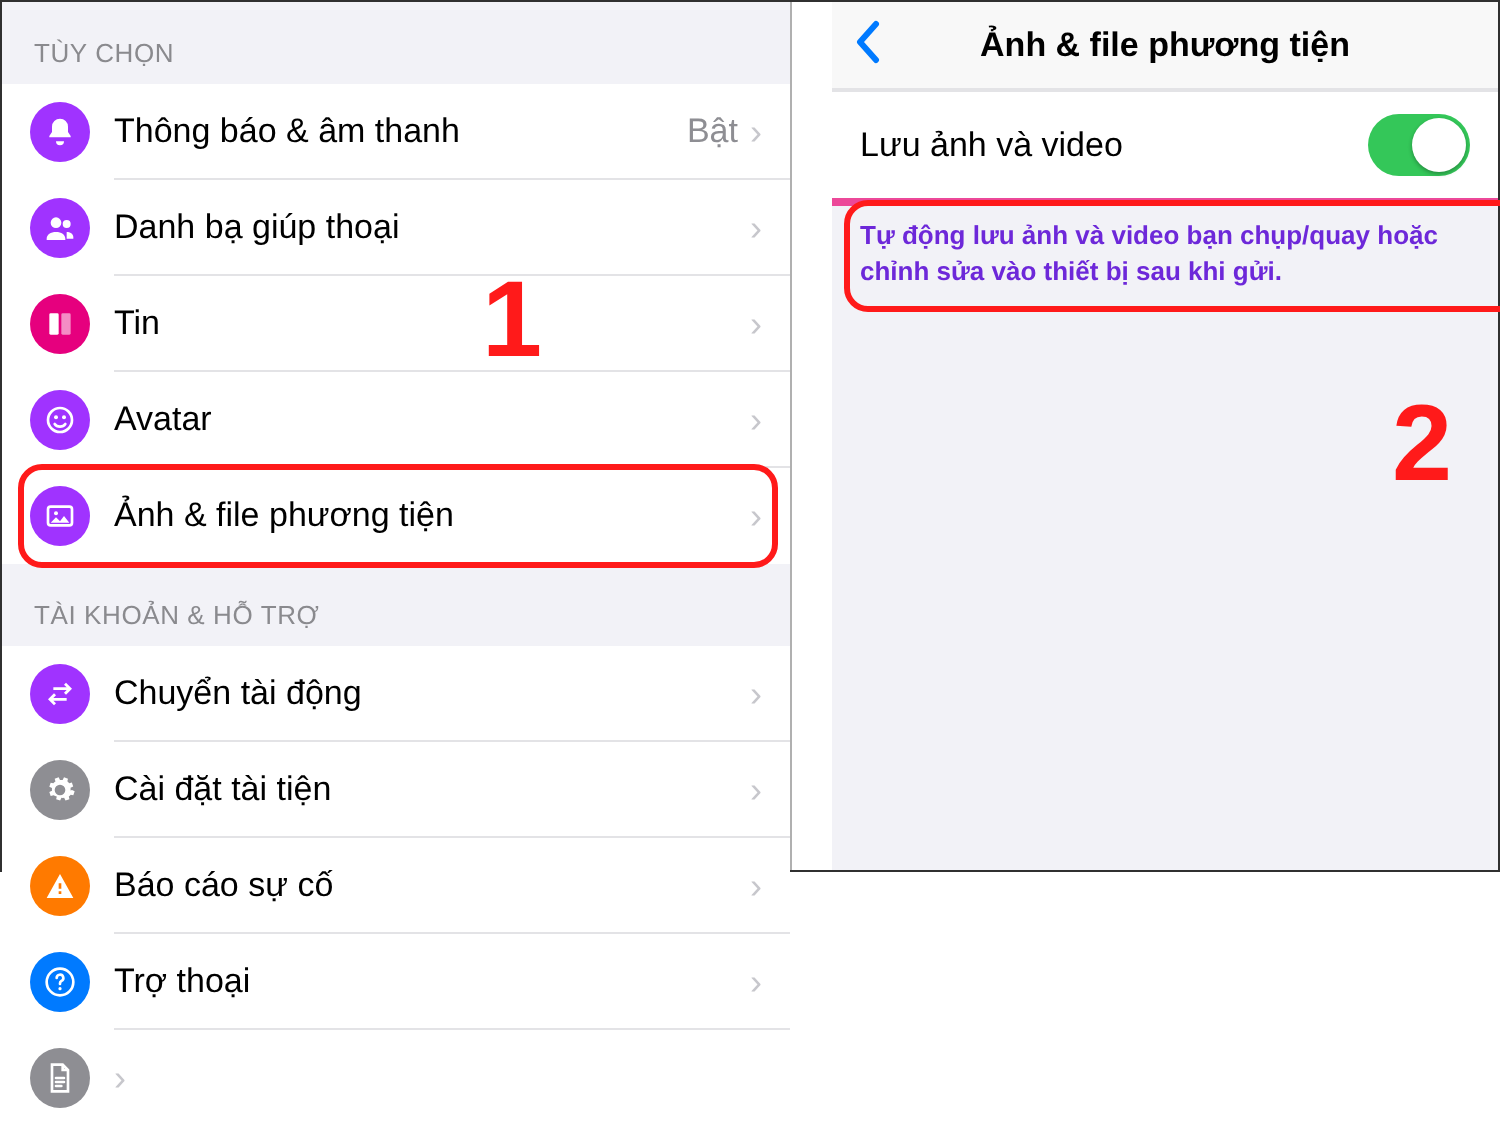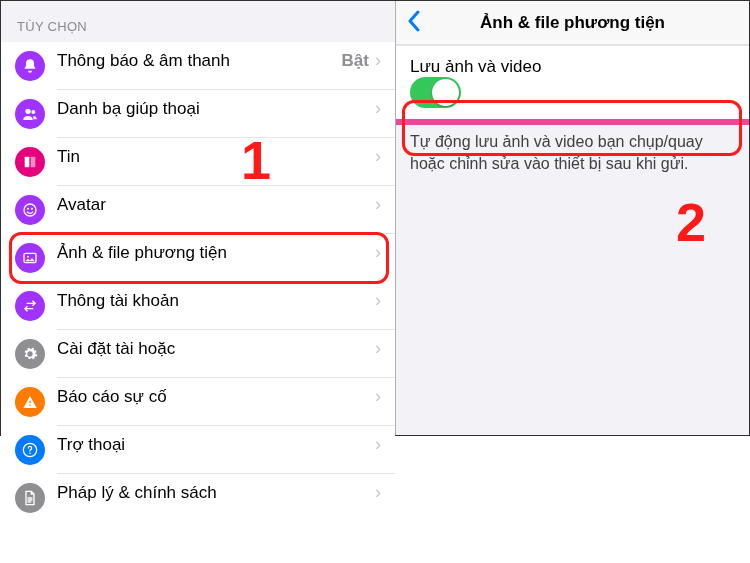--- a/index.html
+++ b/index.html
@@ -8,20 +8,21 @@
     background: #fff;
     width: 750px;
     height: 563px;
     overflow: hidden;
   }
   .container {
     display: flex;
     width: 750px;
     height: 436px;
     border: 1px solid #303030;
+    gap: 20px;
   }
   .panel {
     height: 100%;
     background: #f2f2f7;
     position: relative;
   }
   .panel-left { width: 395px; border-right: 1px solid #b0b0b0; }
   .panel-right { flex: 1; }
 
   .section-header {
@@ -29,21 +30,21 @@
     color: #8a8a8e;
     text-transform: uppercase;
     padding: 18px 16px 8px 16px;
     letter-spacing: 0.3px;
   }
   .list {
     background: #fff;
   }
   .row {
     display: flex;
-    align-items: flex-start;
+    align-items: center;
     padding: 9px 14px 9px 14px;
     min-height: 47px;
     position: relative;
   }
   .row + .row .divider-line,
   .row .divider-line {
     position: absolute;
     left: 56px;
     right: 0;
     bottom: 0;
@@ -68,21 +69,20 @@
   .blue   { background: #007aff; }
   .row-label {
     flex: 1;
     font-size: 17px;
     color: #000;
   }
   .row-value {
     font-size: 17px;
     color: #8e8e93;
     margin-right: 6px;
-    font-weight: bold;
   }
   .chevron {
     color: #c7c7cc;
     font-size: 18px;
     line-height: 1;
   }
 
   .highlight-box {
     position: absolute;
     border: 3px solid #ff1a1a;
@@ -117,49 +117,49 @@
   }
   .nav-title {
     font-size:17px;
     font-weight:600;
     color:#000;
   }
   .right-body{ background:#f2f2f7; }
   .toggle-row {
     background:#fff;
     display:flex;
-    align-items:flex-start;
+    align-items:center;
     padding: 11px 14px;
     min-height:46px;
     border-top:1px solid #e3e3e6;
-    border-bottom:6px solid #ec4899;
-    flex-direction:column;
+    border-bottom:4px solid #ec4899;
   }
   .toggle-label { flex:1; font-size:17px; color:#000; }
   .switch {
     width:51px; height:31px;
     background:#34c759;
     border-radius:16px;
     position:relative;
     display:inline-block;
   }
   .switch::after{
     content:"";
     position:absolute;
     right:2px; top:2px;
     width:27px; height:27px;
     background:#fff;
     border-radius:50%;
     box-shadow:0 1px 2px rgba(0,0,0,.3);
   }
   .footer-text{
-    font-size:16px;
-    color:#404040;
+    font-size:13px;
+    color:#6d28d9;
     padding: 6px 14px 0 14px;
     line-height:1.35;
+    font-weight:bold;
   }
   svg { display:block; }
 </style>
 </head>
 <body>
 
 <div class="container">
 
   <div class="panel panel-left">
     <div class="section-header">TÙY CHỌN</div>
@@ -223,41 +223,42 @@
               <rect x="3" y="5" width="18" height="14" rx="2" fill="none" stroke="#fff" stroke-width="2"></rect>
               <circle cx="9" cy="10" r="1.5"></circle>
               <path d="M5 17l4-4 3 3 3-4 4 5"></path>
             </svg>
         </span>
         <span class="row-label">Ảnh &amp; file phương tiện</span>
         <span class="chevron">›</span>
       </div>
     </div>
 
+    <div class="section-header">TÀI KHOẢN &amp; HỖ TRỢ</div>
 
     <div class="list">
 
       <div class="row">
         <span class="icon-wrap purple">
           <svg width="16" height="16" viewBox="0 0 24 24" fill="#fff">
               <path d="M7 7h10l-2-2 1.5-1.5L21 8l-4.5 4.5L15 11l2-2H7zM17 17H7l2 2-1.5 1.5L3 16l4.5-4.5L9 13l-2 2h10z"></path>
             </svg>
         </span>
-        <span class="row-label">Thông tài khoản</span>
+        <span class="row-label">Chuyển tài động</span>
         <span class="chevron">›</span>
         <div class="divider-line"></div>
       </div>
 
       <div class="row">
         <span class="icon-wrap gray">
           <svg width="16" height="16" viewBox="0 0 24 24" fill="#fff">
               <path d="M12 8a4 4 0 1 0 0 8 4 4 0 0 0 0-8zm9 4l2 1-1 3-2-.5a8 8 0 0 1-1.4 1.4l.5 2-3 1-1-2a8 8 0 0 1-2 0l-1 2-3-1 .5-2A8 8 0 0 1 7.2 16L5 16.5l-1-3 2-1a8 8 0 0 1 0-2l-2-1 1-3 2 .5A8 8 0 0 1 8.6 5.6L8 3.5l3-1 1 2a8 8 0 0 1 2 0l1-2 3 1-.5 2a8 8 0 0 1 1.4 1.4l2-.5 1 3-2 1a8 8 0 0 1 0 2z"></path>
             </svg>
         </span>
-        <span class="row-label">Cài đặt tài hoặc</span>
+        <span class="row-label">Cài đặt tài tiện</span>
         <span class="chevron">›</span>
         <div class="divider-line"></div>
       </div>
 
       <div class="row">
         <span class="icon-wrap orange">
           <svg width="16" height="16" viewBox="0 0 24 24" fill="#fff">
               <path d="M12 3l10 18H2L12 3zm-1 7v4h2v-4h-2zm0 6v2h2v-2h-2z"></path>
             </svg>
         </span>
@@ -279,21 +280,20 @@
         <div class="divider-line"></div>
       </div>
 
       <div class="row">
         <span class="icon-wrap gray">
           <svg width="16" height="16" viewBox="0 0 24 24" fill="#fff">
               <path d="M6 2h8l4 4v16H6V2zm8 0v4h4" fill="none" stroke="#fff" stroke-width="2"></path>
               <path d="M9 12h6M9 15h6M9 18h4" stroke="#fff" stroke-width="2" stroke-linecap="round"></path>
             </svg>
         </span>
-        <span class="row-label">Pháp lý &amp; chính sách</span>
         <span class="chevron">›</span>
       </div>
     </div>
 
     <div class="highlight-box" style="left:8px; top:231px; width:380px; height:52px;"></div>
     <div class="annotation" style="left:240px; top:128px;">1</div>
   </div>
 
   <div class="panel panel-right">
     <div class="nav-header">

